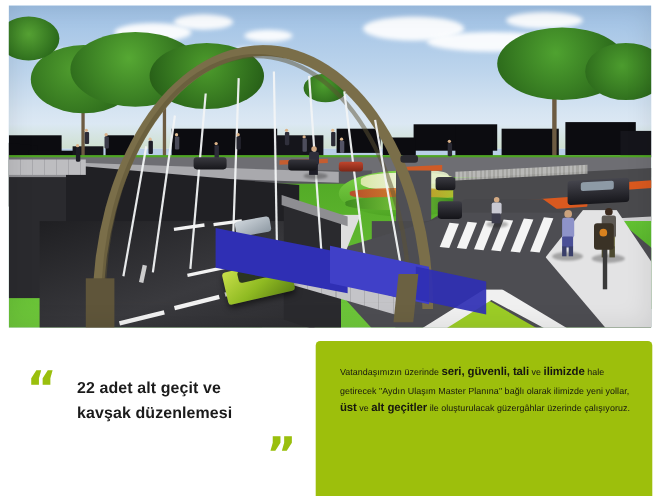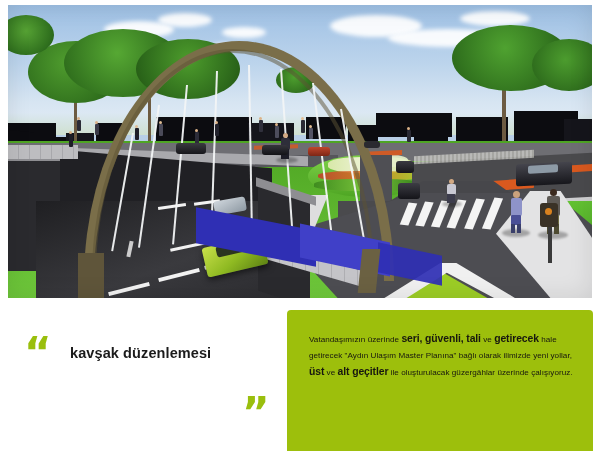--- a/index.html
+++ b/index.html
@@ -420,25 +420,26 @@
       <div style="position:absolute;left:0;top:0;width:584px;height:293px;pointer-events:none;
                   box-shadow: inset 0 0 24px rgba(0,0,0,.10);"></div>
     </div>
   </div>
 
   <div id="bottom-band">
 
     <div id="quote-block">
       <div id="quote-open">“</div>
       <div id="quote-text">
+        <div>22 adet alt geçit ve</div>
         <div>kavşak düzenlemesi</div>
       </div>
       <div id="quote-close">”</div>
     </div>
 
     <div id="green-panel">
       <div id="green-text">
-        <p><span>Vatandaşımızın üzerinde </span><span class="b">seri, güvenli, tali</span><span> ve </span><span class="b">getirecek</span><span> hale getirecek "Aydın Ulaşım Master Planına" bağlı olarak ilimizde yeni yollar, </span><span class="b">üst</span><span> ve </span><span class="b">alt geçitler</span><span> ile oluşturulacak güzergâhlar üzerinde çalışıyoruz.</span></p>
+        <p><span>Vatandaşımızın üzerinde </span><span class="b">seri, güvenli, tali</span><span> ve </span><span class="b">ilimizde</span><span> hale getirecek "Aydın Ulaşım Master Planına" bağlı olarak ilimizde yeni yollar, </span><span class="b">üst</span><span> ve </span><span class="b">alt geçitler</span><span> ile oluşturulacak güzergâhlar üzerinde çalışıyoruz.</span></p>
       </div>
     </div>
 
   </div>
 </div>
 
 </body></html>

